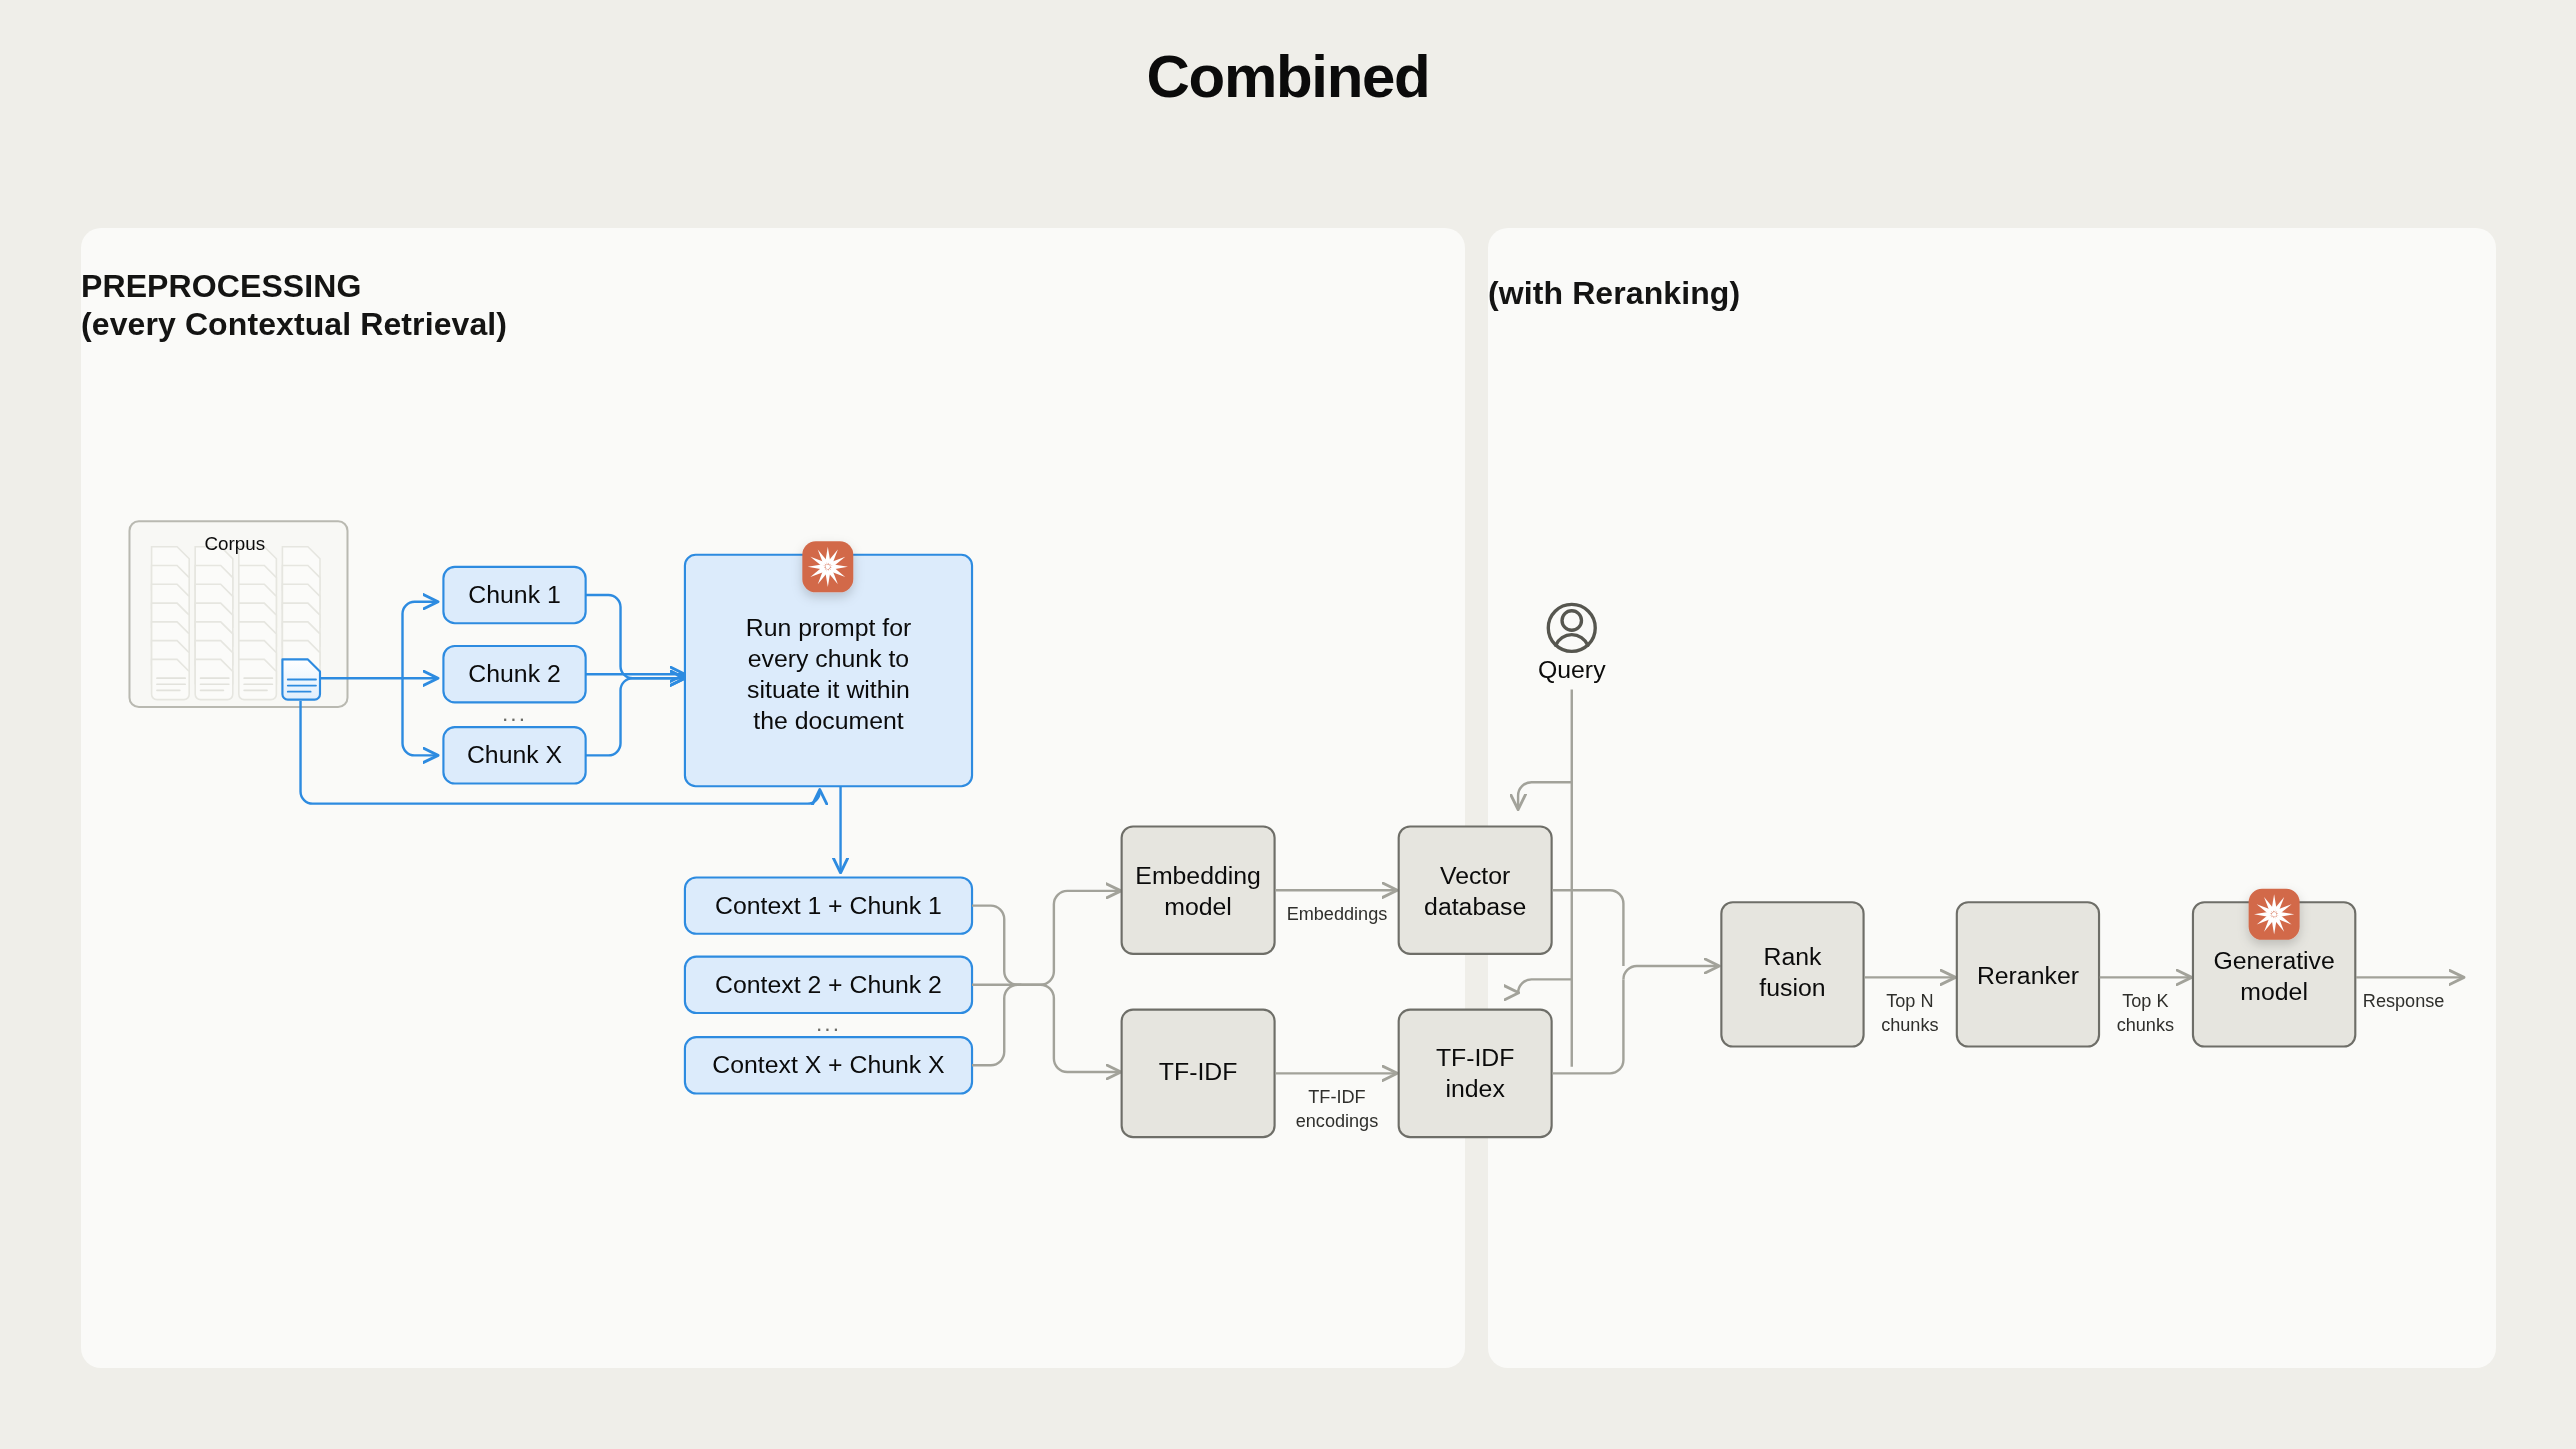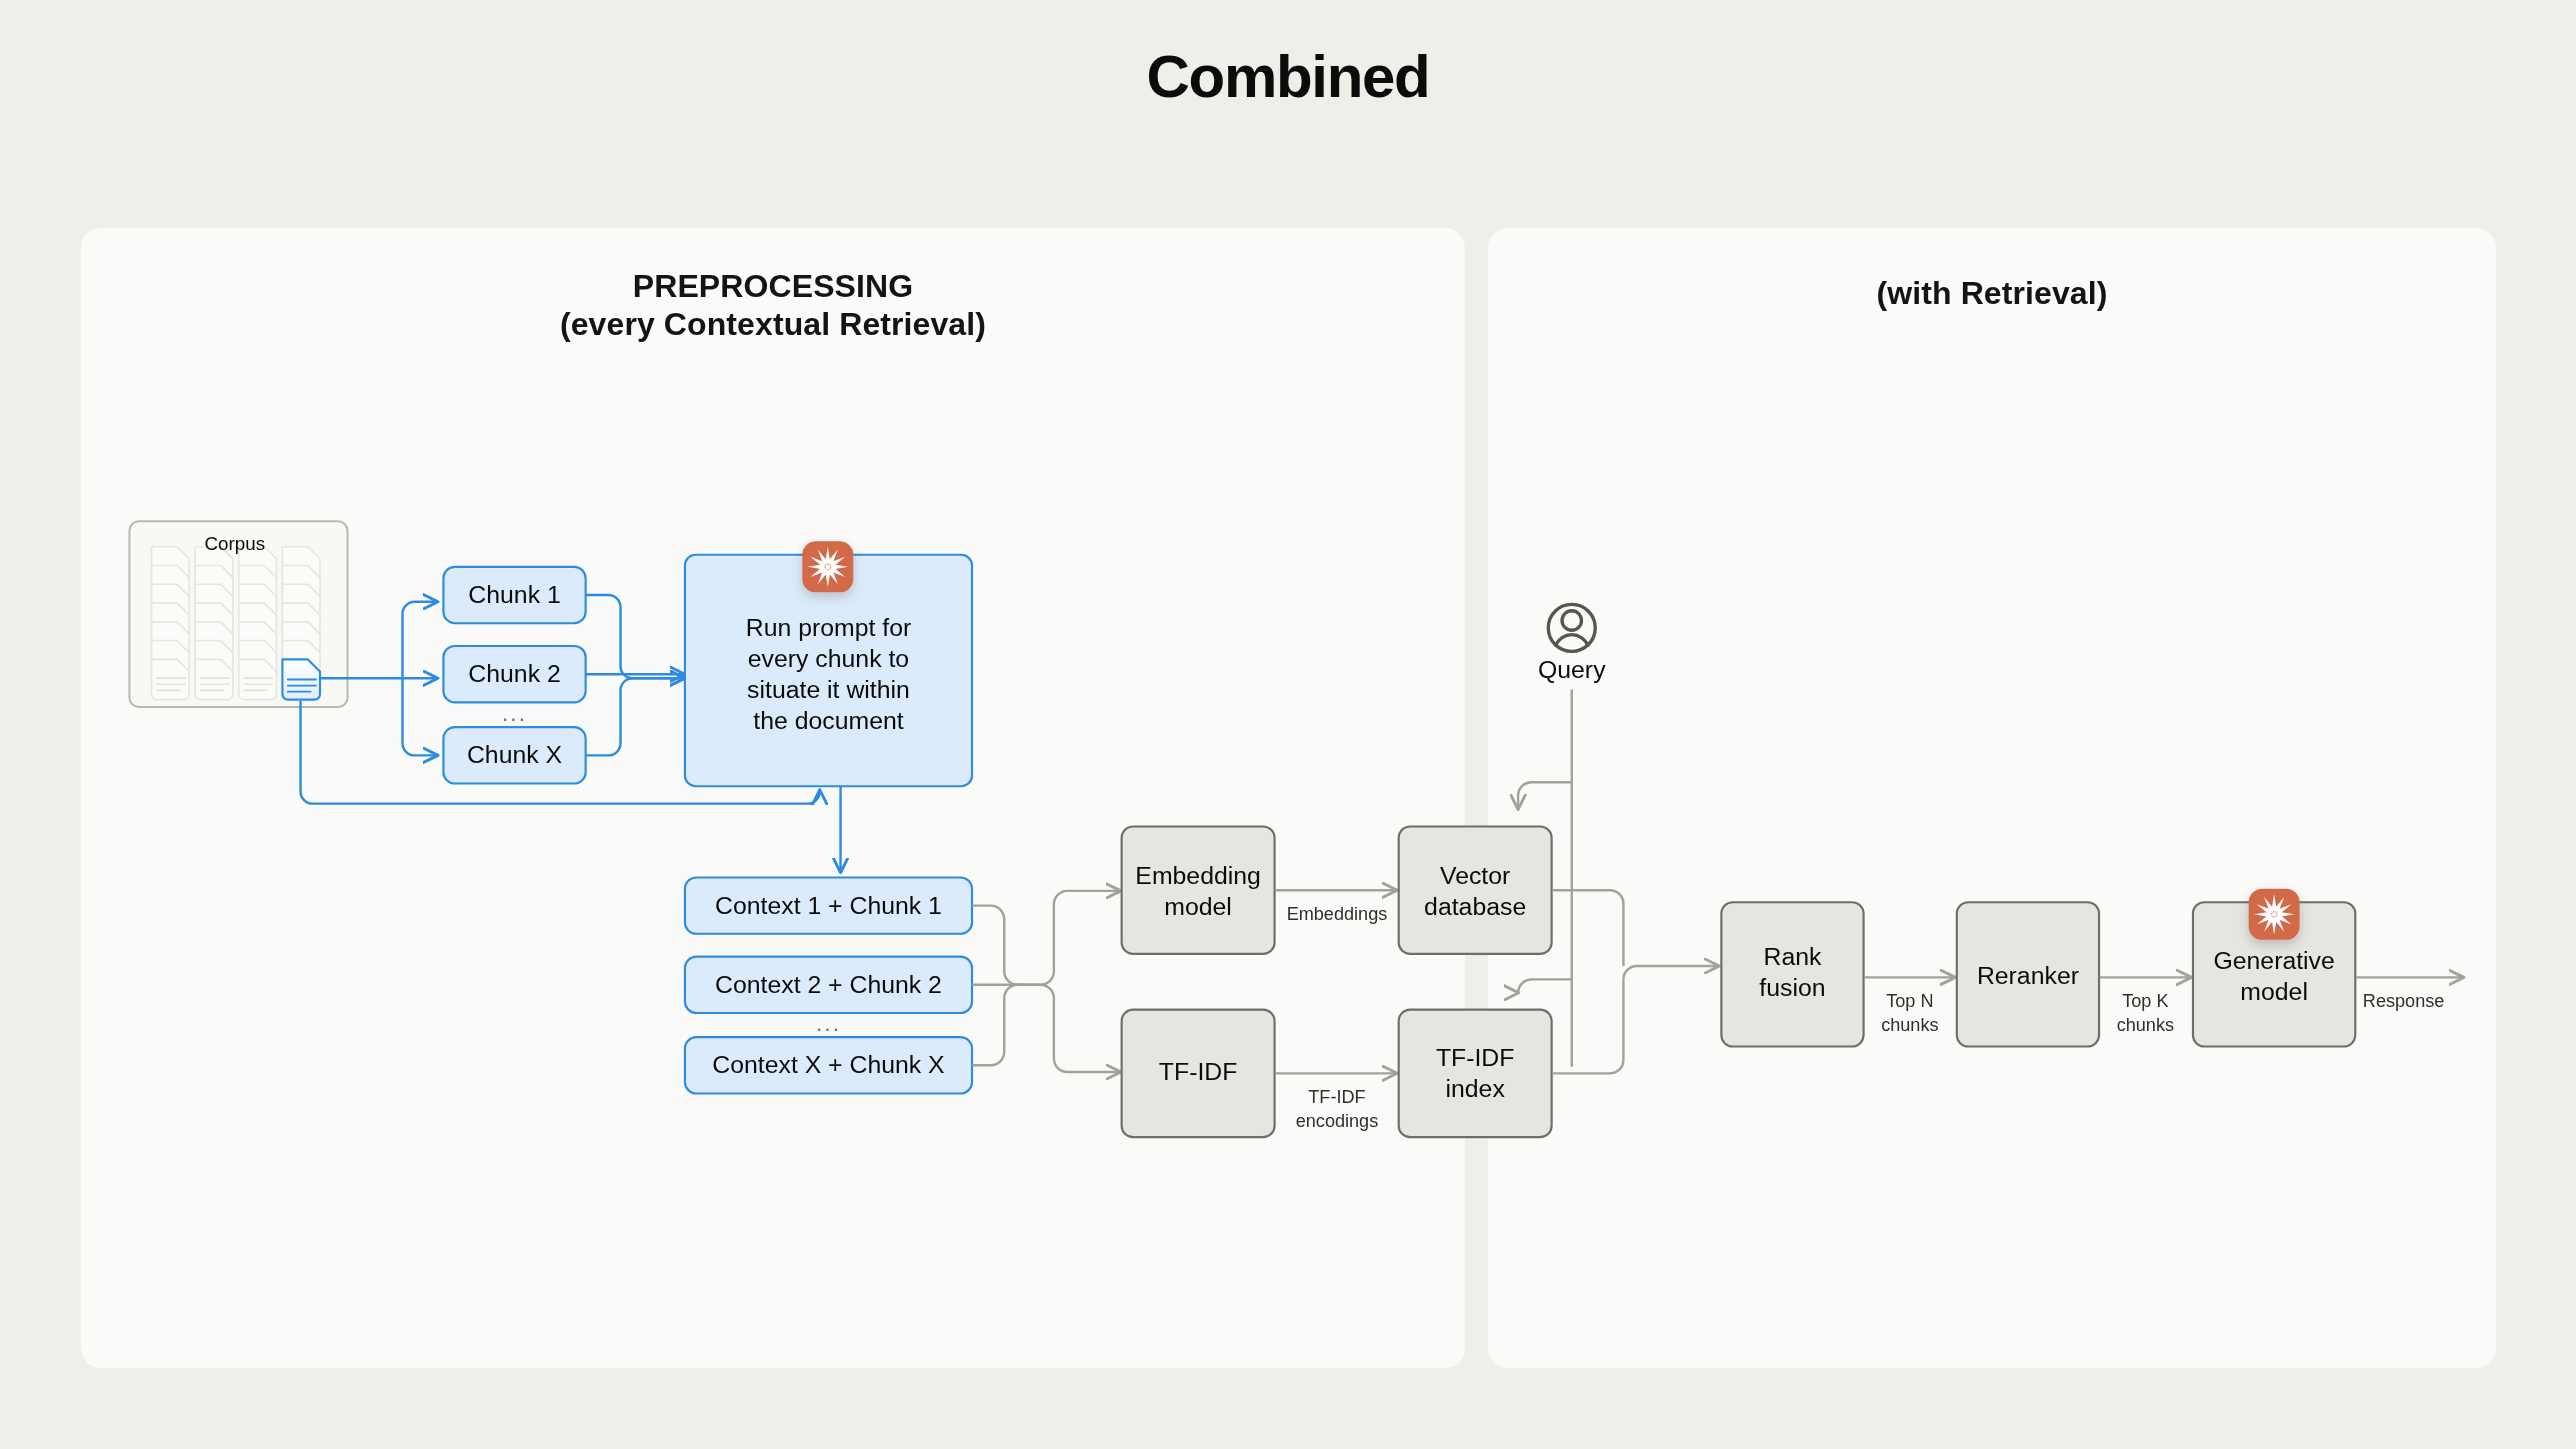--- a/index.html
+++ b/index.html
@@ -21,21 +21,21 @@
   }
   .panel{
     position:absolute;
     background:#FAFAF8;
     border-radius:20px;
   }
   #panel-preprocessing{left:81px;top:228px;width:1384px;height:1140px;}
   #panel-runtime{left:1488px;top:228px;width:1008px;height:1140px;}
   .panel-heading{
     position:absolute;
-    text-align:center;
+    text-align:left;
     color:#141413;
     font-size:32px;
     font-weight:700;
     line-height:1.18;
     letter-spacing:0.1px;
   }
   #heading-preprocessing{left:81px;top:268px;width:1384px;}
   #heading-runtime{left:1488px;top:275px;width:1008px;}
   .heading-l2{font-weight:700;}
   svg#diagram{position:absolute;left:0;top:0;width:2576px;height:1449px;}
@@ -63,21 +63,21 @@
 <div class="panel" id="panel-preprocessing"></div>
 <div class="panel" id="panel-runtime"></div>
 
 <div id="page-title">Combined</div>
 
 <div class="panel-heading" id="heading-preprocessing">
   <div>PREPROCESSING</div>
   <div class="heading-l2">(every Contextual Retrieval)</div>
 </div>
 <div class="panel-heading" id="heading-runtime">
-  <div class="heading-l2">(with Retrieval)</div>
+  <div class="heading-l2">(with Reranking)</div>
 </div>
 
 <svg id="diagram" viewBox="0 0 3840 2160">
   <defs>
     <marker id="arrBlue" viewBox="0 0 10 10" refX="8.6" refY="5" markerWidth="7" markerHeight="7" orient="auto-start-reverse">
       <path d="M0,0.6 L9,5 L0,9.4" fill="none" stroke="#2D8BE0" stroke-width="1.7" stroke-linecap="round" stroke-linejoin="round"></path>
     </marker>
     <marker id="arrGray" viewBox="0 0 10 10" refX="8.6" refY="5" markerWidth="7" markerHeight="7" orient="auto-start-reverse">
       <path d="M0,0.6 L9,5 L0,9.4" fill="none" stroke="#A2A29A" stroke-width="1.7" stroke-linecap="round" stroke-linejoin="round"></path>
     </marker>

